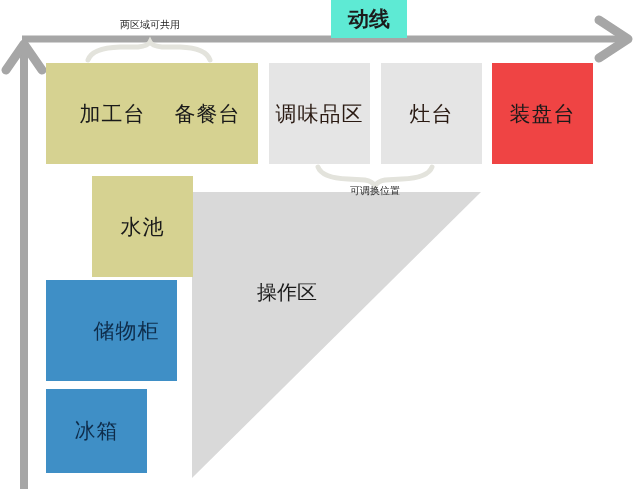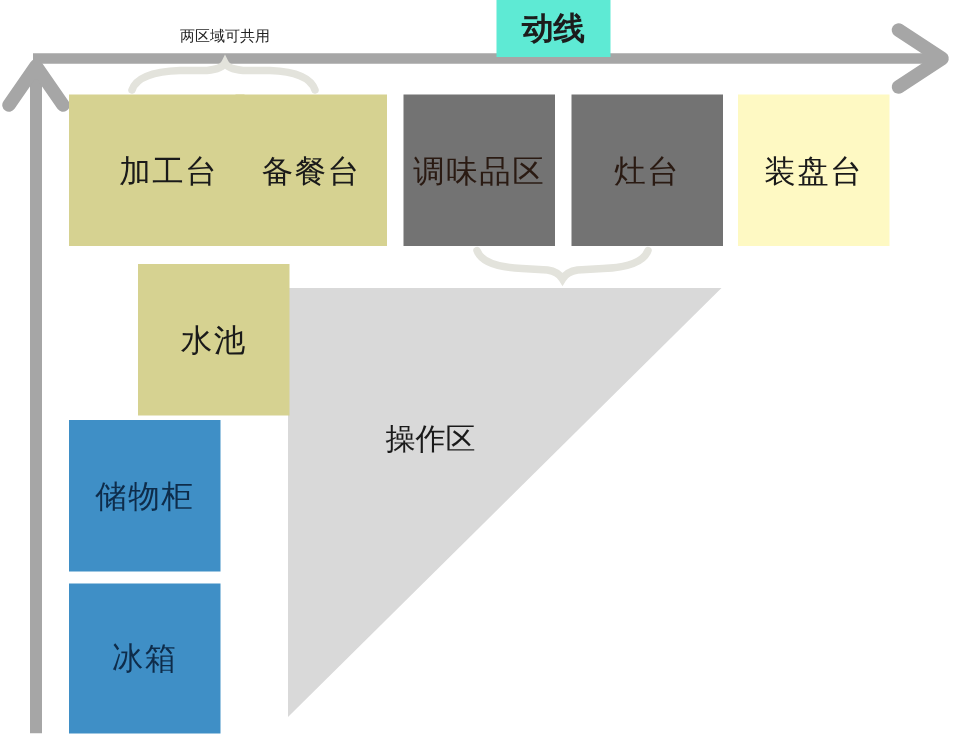--- a/index.html
+++ b/index.html
@@ -8,22 +8,22 @@
       background: #ffffff;
       font-family: "DejaVu Serif", "Liberation Serif", serif;
     }
     .layer { position: absolute; left: 0; top: 0; width: 640px; height: 489px; }
     .box {
       position: absolute; width: 101px; height: 101px;
       display: flex; align-items: center; justify-content: center;
       font-size: 21px; color: #1a1a1a; letter-spacing: 1px;
     }
     .box.prep { background: #d6d291; }
-    .box.cook { background: #737373; color: #2a1a12; }
-    .box.plate { background: #fef9c3; }
+    .box.cook { background: #e5e5e5; color: #2a1a12; }
+    .box.plate { background: #ef4444; }
     .box.store { background: #3f8fc6; color: #0e2c4a; }
     .flow-label {
       position: absolute; left: 331px; top: 0; width: 76px; height: 38px;
       background: #5eead4; color: #1c1c1c;
       font-family: "DejaVu Sans", "Liberation Sans", sans-serif;
       font-size: 21px; font-weight: bold;
       display: flex; align-items: center; justify-content: center;
     }
     .note {
       position: absolute; font-family: Liberation Mono, monospace;
@@ -55,25 +55,26 @@
   <path d="M88,60 Q92,48 120,47 L138,47 Q148,46 150,42 Q152,46 162,47 L180,47 Q206,48 210,60" stroke="#e3e3dc" stroke-width="5" fill="none" stroke-linecap="round"></path>
 
   <path d="M318,167 Q322,178 348,179 L365,180 Q372,181 375,186 Q378,181 385,180 L402,179 Q428,178 432,167" stroke="#e3e3dc" stroke-width="5" fill="none" stroke-linecap="round"></path>
 </svg>
 
 <div class="flow-label">动线</div>
 
 <div class="note" style="left:112px; top:19px; width:76px;">两区域可共用</div>
 
 <div class="note" style="left:330px; top:185px; width:90px;">
+  <div>可调换位置</div>
 </div>
 
 <div class="box prep" style="left:46px; top:63px;padding-left:16px;">加工台</div>
 <div class="box prep" style="left:157px; top:63px;">备餐台</div>
 <div class="box cook" style="left:269px; top:63px;">调味品区</div>
 <div class="box cook" style="left:381px; top:63px;">灶台</div>
 <div class="box plate" style="left:492px; top:63px;">装盘台</div>
 
 <div class="box prep" style="left:46px; top:176px;margin-left:46px;">水池</div>
-<div class="box store" style="left:46px; top:280px;">储物柜</div>
-<div class="box store" style="left:46px; top:389px; height:100px;">冰箱</div>
+<div class="box store" style="left:46px; top:280px;padding-left:30px;">储物柜</div>
+<div class="box store" style="left:46px; top:389px; height:84px;">冰箱</div>
 
 <div class="work-label">操作区</div>
 
 </body></html>

